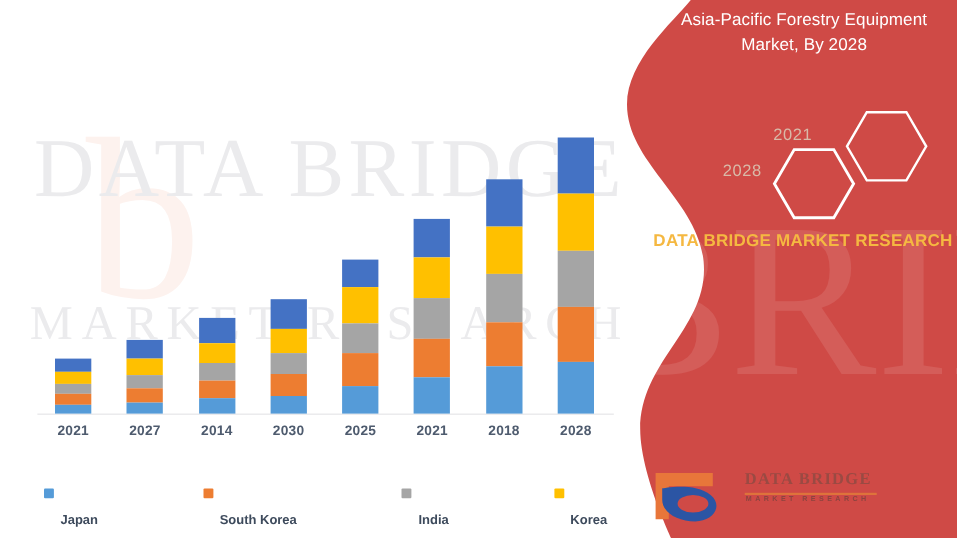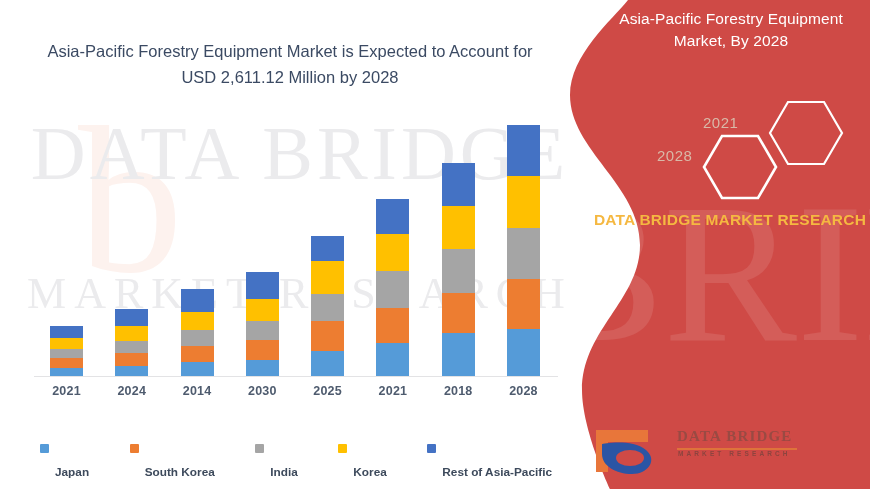--- a/index.html
+++ b/index.html
@@ -119,21 +119,20 @@
 <div id="infographic">
 
   <div class="left-area">
 
     <div class="watermark">
       <div class="wm-b">b</div>
       <div class="wm-line1">DATA BRIDGE</div>
       <div class="wm-line2">MARKET RESEARCH</div>
     </div>
 
-    <div class="chart-title">Asia-Pacific Forestry Equipment Market is Expected to Account for USD 2,611.12 Million by 2028</div>
 
     <div class="axis-line"></div>
 
     <div class="bars" id="bars">
         <div class="bar-col">
           <div class="bar-stack">
             <div class="seg" style="height: 12px; background: rgb(68, 114, 196);"></div>
             <div class="seg" style="height: 11px; background: rgb(255, 192, 0);"></div>
             <div class="seg" style="height: 9px; background: rgb(165, 165, 165);"></div>
             <div class="seg" style="height: 10px; background: rgb(237, 125, 49);"></div>
@@ -200,21 +199,21 @@
             <div class="seg" style="height: 52px; background: rgb(255, 192, 0);"></div>
             <div class="seg" style="height: 51px; background: rgb(165, 165, 165);"></div>
             <div class="seg" style="height: 50px; background: rgb(237, 125, 49);"></div>
             <div class="seg" style="height: 47px; background: rgb(85, 155, 216);"></div>
           </div>
         </div>
       </div>
 
     <div class="xlabels" id="xlabels">
         <div class="xlab">2021</div>
-        <div class="xlab">2024</div>
+        <div class="xlab">2027</div>
         <div class="xlab">2014</div>
         <div class="xlab">2030</div>
         <div class="xlab">2025</div>
         <div class="xlab">2021</div>
         <div class="xlab">2018</div>
         <div class="xlab">2028</div>
       </div>
 
     <div class="legend" id="legend">
         <div class="legend-item">
@@ -225,24 +224,20 @@
           <span class="legend-swatch" style="background: rgb(237, 125, 49);"></span>
           <span class="legend-label">South Korea</span>
         </div>
         <div class="legend-item">
           <span class="legend-swatch" style="background: rgb(165, 165, 165);"></span>
           <span class="legend-label">India</span>
         </div>
         <div class="legend-item">
           <span class="legend-swatch" style="background: rgb(255, 192, 0);"></span>
           <span class="legend-label">Korea</span>
-        </div>
-        <div class="legend-item">
-          <span class="legend-swatch" style="background: rgb(68, 114, 196);"></span>
-          <span class="legend-label">Rest of Asia-Pacific</span>
         </div>
       </div>
   </div>
 
   <div class="right-panel">
     <svg class="panel-bg" viewBox="0 0 300 489" preserveAspectRatio="none">
       <path d="M300,0 L300,489 L40,489 C40,489 12,430 12,390
                C12,330 70,300 70,245
                C70,185 0,150 0,95
                C0,55 42,20 58,0 Z" fill="#cf4a46"></path>

